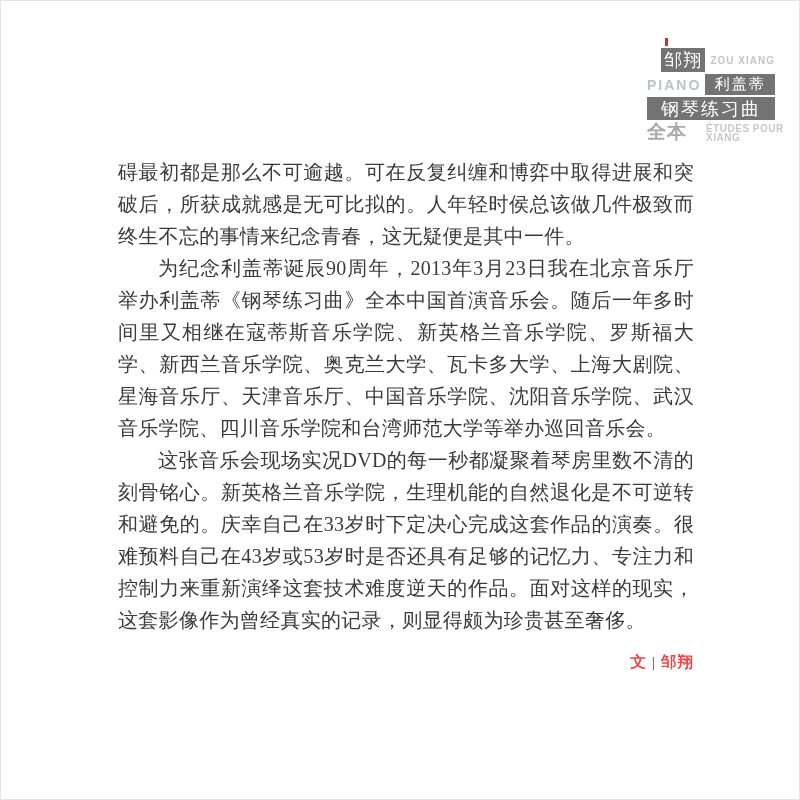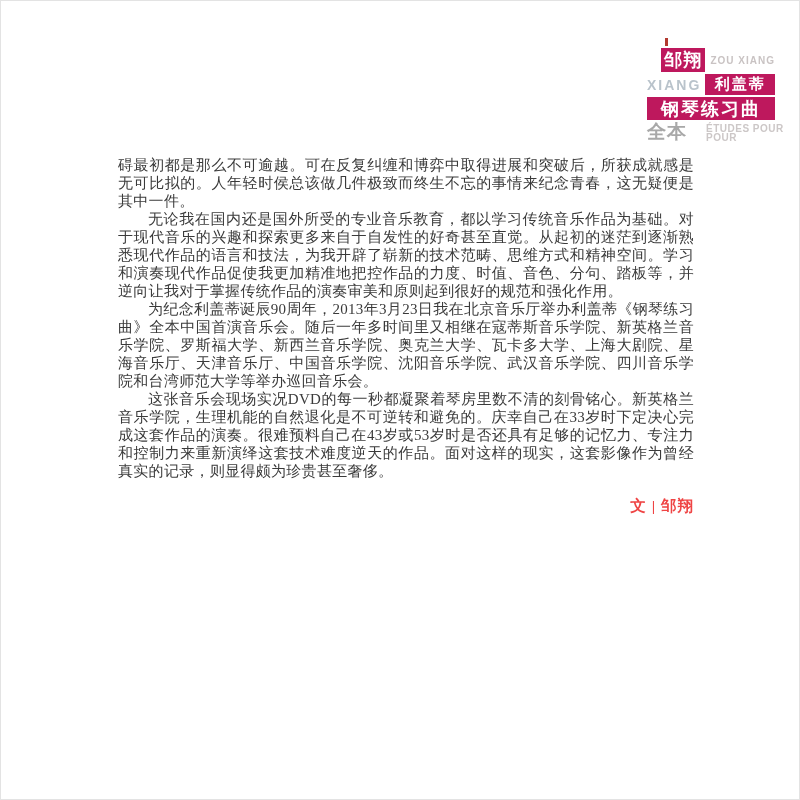--- a/index.html
+++ b/index.html
@@ -27,23 +27,23 @@
     user-select: none;
   }
   .tick-top {
     width: 3px; height: 8px;
     background: #b23a30;
     margin-left: 18px;
     margin-bottom: 2px;
   }
   .logo-row { display: flex; align-items: stretch; }
   .red-block {
-    background: #be185d;
+    background: #737373;
     color: #ffffff;
-    font-weight: bold;
+    font-weight: normal;
     display: flex;
     align-items: center;
     justify-content: center;
     white-space: nowrap;
   }
   .row1 { height: 24px; margin-left: 14px; }
   .row1 .red-block { width: 50px; font-size: 18px; letter-spacing: 1px; }
   .row1 .latin {
     color: #c9c3c3; font-weight: bold; font-size: 10px;
     letter-spacing: 1px; align-self: center; margin-left: 5px;
@@ -77,22 +77,22 @@
   
   .article {
     position: absolute;
     left: 118px;
     top: 156px;
     width: 576px;
     color: #3a3a3a;
   }
   .article p {
     margin: 0;
-    font-size: 15px;
-    line-height: 18px;
+    font-size: 20px;
+    line-height: 32px;
     text-align: justify;
     letter-spacing: 0.3px;
   }
   .article p.indent { text-indent: 2em; }
   .article p.gap { }
   .byline {
     margin-top: 16px;
     text-align: right;
     font-size: 15.5px;
     font-weight: bold;
@@ -105,37 +105,36 @@
 
 <div class="page">
 
   <div class="logo">
     <div class="tick-top"></div>
     <div class="logo-row row1">
       <div class="red-block">邹翔</div>
       <div class="latin">ZOU XIANG</div>
     </div>
     <div class="logo-row row2">
-      <div class="latin">XIANG</div>
+      <div class="latin">PIANO</div>
       <div class="red-block">利盖蒂</div>
     </div>
     <div class="logo-row row3">
       <div class="red-block">钢琴练习曲</div>
     </div>
     <div class="logo-row row4">
       <div class="quanben">全本</div>
       <div class="etudes">
         <div>ÉTUDES POUR</div>
-        <div>POUR</div>
+        <div>XIANG</div>
       </div>
       <div class="tick-bottom"></div>
     </div>
   </div>
 
   <div class="article">
     <p>碍最初都是那么不可逾越。可在反复纠缠和博弈中取得进展和突破后，所获成就感是无可比拟的。人年轻时侯总该做几件极致而终生不忘的事情来纪念青春，这无疑便是其中一件。</p>
-    <p class="indent">无论我在国内还是国外所受的专业音乐教育，都以学习传统音乐作品为基础。对于现代音乐的兴趣和探索更多来自于自发性的好奇甚至直觉。从起初的迷茫到逐渐熟悉现代作品的语言和技法，为我开辟了崭新的技术范畴、思维方式和精神空间。学习和演奏现代作品促使我更加精准地把控作品的力度、时值、音色、分句、踏板等，并逆向让我对于掌握传统作品的演奏审美和原则起到很好的规范和强化作用。</p>
     <p class="indent gap">为纪念利盖蒂诞辰90周年，2013年3月23日我在北京音乐厅举办利盖蒂《钢琴练习曲》全本中国首演音乐会。随后一年多时间里又相继在寇蒂斯音乐学院、新英格兰音乐学院、罗斯福大学、新西兰音乐学院、奥克兰大学、瓦卡多大学、上海大剧院、星海音乐厅、天津音乐厅、中国音乐学院、沈阳音乐学院、武汉音乐学院、四川音乐学院和台湾师范大学等举办巡回音乐会。</p>
     <p class="indent gap">这张音乐会现场实况DVD的每一秒都凝聚着琴房里数不清的刻骨铭心。新英格兰音乐学院，生理机能的自然退化是不可逆转和避免的。庆幸自己在33岁时下定决心完成这套作品的演奏。很难预料自己在43岁或53岁时是否还具有足够的记忆力、专注力和控制力来重新演绎这套技术难度逆天的作品。面对这样的现实，这套影像作为曾经真实的记录，则显得颇为珍贵甚至奢侈。</p>
     <div class="byline">文 | 邹翔</div>
   </div>
 
 </div>
 
 </body></html>

